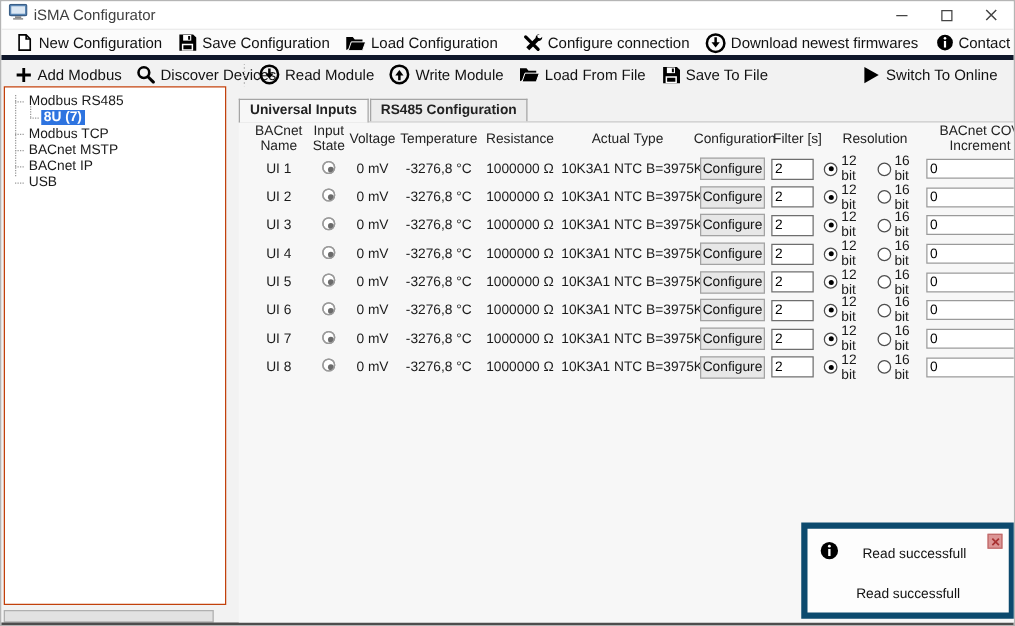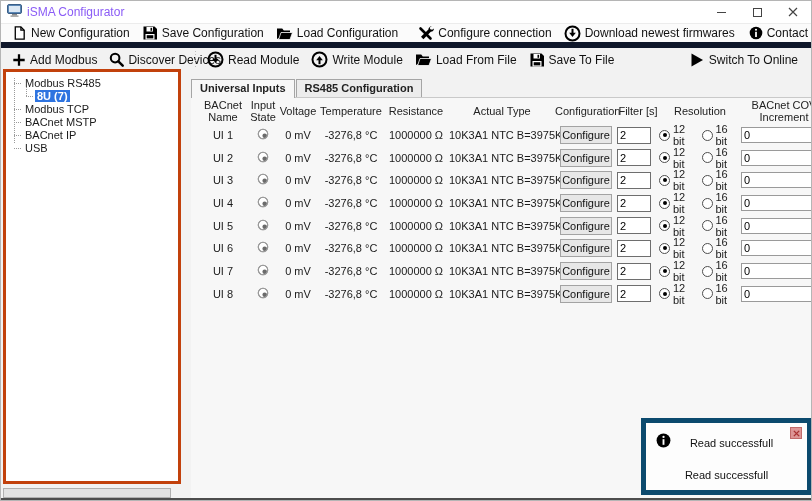--- a/index.html
+++ b/index.html
@@ -2,41 +2,41 @@
 <html style="--sel: #2e74e0;"><head>
 <meta charset="utf-8">
 <style>
   * { margin:0; padding:0; box-sizing:border-box; }
   html,body { width:812px; height:501px; }
   body { font-family:"Liberation Sans", sans-serif; background:#f0f0f0; color:#1a1a1a; }
   .window { position:relative; width:812px; height:501px; background:#f2f2f2; border:1px solid #b5b5b5; overflow:hidden; }
 
   
   .titlebar { position:absolute; left:0; top:0; right:0; height:22px; background:#ffffff; display:flex; align-items:center; padding-left:6px; }
-  .titlebar .title { font-size:12px; margin-left:5px; color:#8b5cf6; }
+  .titlebar .title { font-size:12px; margin-left:5px; color:#404040; }
   .win-controls { position:absolute; right:0; top:0; height:22px; display:flex; }
   .win-btn { width:36px; height:22px; background:transparent; border:none; display:flex; align-items:center; justify-content:center; cursor:pointer; }
   .glyph-min { width:9px; height:1px; background:#444; display:inline-block; }
   .glyph-max { width:9px; height:9px; border:1px solid #444; display:inline-block; }
 
   
-  .toolbar1 { position:absolute; left:0; top:22px; right:0; height:25px; background:#fbfbfb; border-top:1px solid #ececec; border-bottom:6px solid #0f172a; display:flex; align-items:center; gap:2px; padding-left:2px; }
+  .toolbar1 { position:absolute; left:0; top:22px; right:0; height:25px; background:#fbfbfb; border-top:1px solid #ececec; border-bottom:4px solid #0f172a; display:flex; align-items:center; gap:2px; padding-left:2px; }
   .grip { width:5px; height:18px; margin-right:2px;
           background-image:repeating-linear-gradient(to bottom,#bdbdbd 0 1px,transparent 1px 3px);
           background-size:1px 100%; background-repeat:no-repeat; background-position:2px 0; }
   .tbtn { display:flex; align-items:center; gap:4px; background:transparent; border:none; font-family:inherit; font-size:12px; color:#111; padding:2px 5px; cursor:pointer; white-space:nowrap; }
   .tbtn svg { display:block; }
   .tsep { width:1px; height:18px; background:#d5d5d5; margin:0 3px; }
   .spacer { flex:1; }
 
   .toolbar2-left { position:absolute; left:0; top:47px; width:172px; height:23px; display:flex; align-items:center; gap:2px; padding-left:2px; }
   .toolbar2-right { position:absolute; left:190px; top:47px; right:0; height:23px; display:flex; align-items:center; gap:2px; padding-left:2px; }
 
   
-  .tree-panel { position:absolute; left:2px; top:68px; width:178px; height:415px; background:#fff; border:3px solid #c2410c; font-size:11px; overflow:hidden; }
+  .tree-panel { position:absolute; left:2px; top:68px; width:178px; height:415px; background:#fff; border:1px solid #c2410c; font-size:11px; overflow:hidden; }
   .tree-inner { position:relative; padding-top:5px; }
   .tree-vline { position:absolute; left:8px; top:6px; height:65px; border-left:1px dotted #9a9a9a; }
   .tree-item { height:13px; line-height:13px; padding-left:17px; position:relative; white-space:nowrap; cursor:default; }
   .tree-item.lvl1 { padding-left:29px; }
   .tree-item::before { content:""; position:absolute; left:8px; top:6px; width:7px; border-top:1px dotted #9a9a9a; }
   .tree-item.lvl1::before { left:20px; }
   .tree-item.lvl1::after { content:""; position:absolute; left:20px; top:-3px; height:9px; border-left:1px dotted #9a9a9a; }
   .tree-label { padding:0 2px; }
   .tree-label.selected { background:var(--sel,#2e74e0); color:#fff; font-weight:bold; }
 

